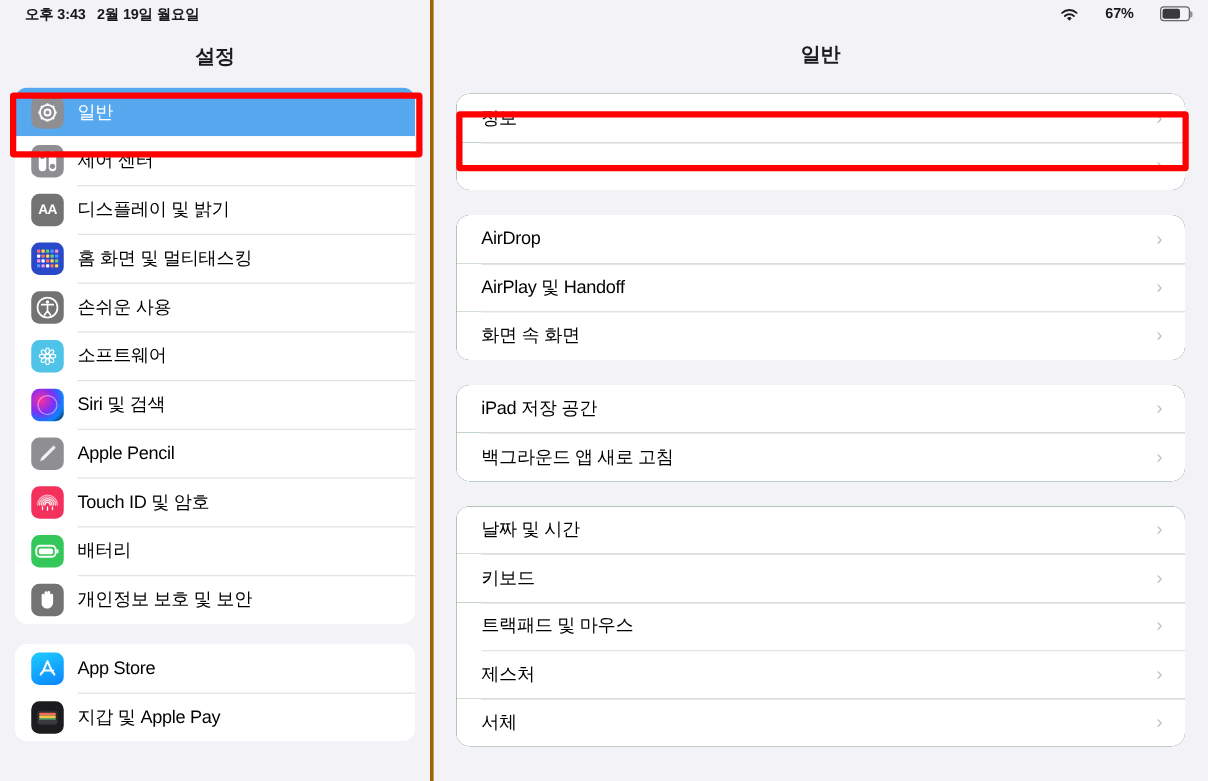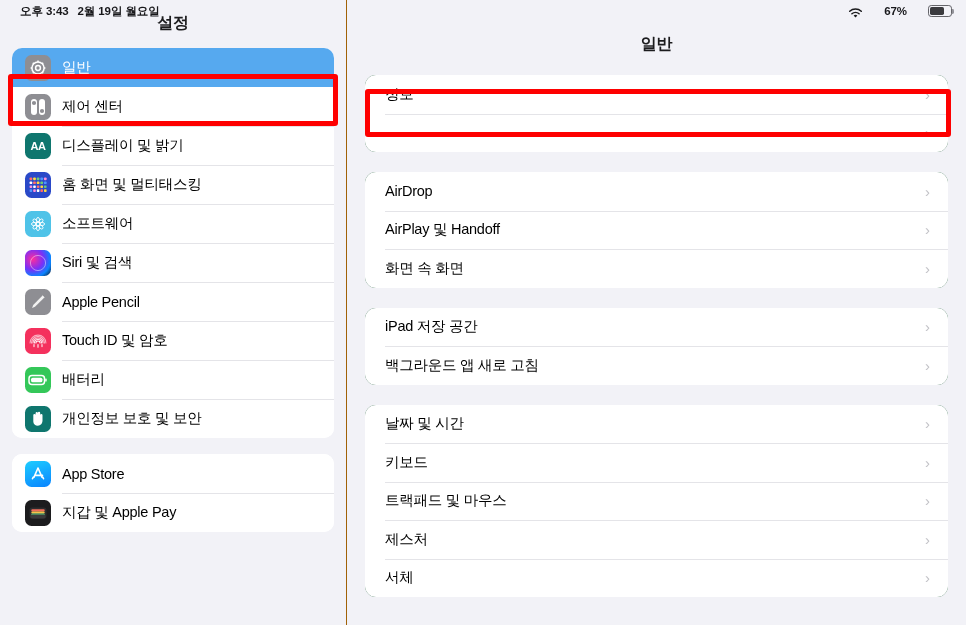--- a/index.html
+++ b/index.html
@@ -29,22 +29,22 @@
   }
   .battery-shell::after {
     content: ""; position: absolute; right: -3.4px; top: 3.2px;
     width: 2px; height: 4.2px; background: #8d8d93; border-radius: 0 1.4px 1.4px 0;
   }
   .battery-fill { position: absolute; left: 1.1px; top: 1.1px; bottom: 1.1px; width: 61%; background: #2b2b2f; border-radius: 1.7px; }
 
   
   .sidebar {
     width: 347px; height: 625px; background: #f2f2f7;
-    border-right: 1px solid #a16207;
-    position: relative; overflow: hidden;
+    border-right: 3px solid #a16207;
+    padding-top: 22px; position: relative; overflow: hidden;
   }
   .sb-title { text-align: center; font-size: 16px; font-weight: bold; color: #1c1c1e; padding: 13px 0 14px; letter-spacing: -0.2px; }
   .group {
     background: #ffffff; border-radius: 10px; margin: 0 12px 16px 12px; overflow: hidden;
   }
   .row {
     display: flex; align-items: center; height: 39px; padding: 0 12px 0 13px;
     position: relative; background: #ffffff;
   }
   .row + .row::before {
@@ -55,21 +55,21 @@
   .ic {
     width: 26px; height: 26px; border-radius: 6.5px; flex: none;
     display: flex; align-items: center; justify-content: center;
     margin-right: 11px; position: relative; overflow: hidden;
   }
   .row-label { font-size: 14.5px; color: #000; letter-spacing: -0.25px; white-space: nowrap; }
   .row.selected .row-label { color: #ffffff; }
 
   
   .ic-gray      { background: #8e8e93; }
-  .ic-blue      { background: #0f766e; }
+  .ic-blue      { background: #737373; }
   .ic-blue-d    { background: #2a49c8; }
   .ic-cyan      { background: #4fc3e8; }
   .ic-pink      { background: #f4315d; }
   .ic-green     { background: #34c759; }
   .ic-appstore  { background: linear-gradient(160deg,#1ecdff 0%,#0a84ff 100%); }
   .ic-wallet    { background: #1c1c1e; }
   .ic-siri      { background: radial-gradient(circle at 30% 35%, #ff2d9b 0%, #7b2ff7 42%, #0a84ff 72%, #12131a 100%); }
   .ic-pencil    { background: #8e8e93; }
 
   
@@ -168,20 +168,30 @@
                 <rect x="1.6" y="13.299999999999999" width="2.6" height="2.6" rx="0.7" fill="#4d96ff"></rect>
                 <rect x="5.2" y="13.299999999999999" width="2.6" height="2.6" rx="0.7" fill="#ff8fd9"></rect>
                 <rect x="8.8" y="13.299999999999999" width="2.6" height="2.6" rx="0.7" fill="#fff"></rect>
                 <rect x="12.4" y="13.299999999999999" width="2.6" height="2.6" rx="0.7" fill="#ff6b6b"></rect>
                 <rect x="16" y="13.299999999999999" width="2.6" height="2.6" rx="0.7" fill="#ffd93d"></rect>
               </svg>
             </span>
             <span class="row-label">홈 화면 및 멀티태스킹</span>
           </div>
           <div class="row">
+            <span class="ic ic-blue">
+              <svg width="18" height="18" viewBox="0 0 18 18">
+                <circle cx="9" cy="9" r="8" fill="none" stroke="#fff" stroke-width="1.4"></circle>
+                <circle cx="9" cy="4.6" r="1.35" fill="#fff"></circle>
+                <path d="M4.4 6.7h9.2M9 7.6v4.1M9 11.7 6.6 15M9 11.7 11.4 15" stroke="#fff" stroke-width="1.35" stroke-linecap="round" fill="none"></path>
+              </svg>
+            </span>
+            <span class="row-label">손쉬운 사용</span>
+          </div>
+          <div class="row">
             <span class="ic ic-cyan">
               <svg width="18" height="18" viewBox="0 0 18 18">
                 <circle cx="9" cy="9" r="2.1" fill="none" stroke="#fff" stroke-width="1.1"></circle>
                 <ellipse cx="13.10" cy="9.00" rx="2.5" ry="1.5" fill="none" stroke="#fff" stroke-width="0.9" transform="rotate(0 13.10 9.00)"></ellipse>
                 <ellipse cx="11.90" cy="11.90" rx="2.5" ry="1.5" fill="none" stroke="#fff" stroke-width="0.9" transform="rotate(45 11.90 11.90)"></ellipse>
                 <ellipse cx="9.00" cy="13.10" rx="2.5" ry="1.5" fill="none" stroke="#fff" stroke-width="0.9" transform="rotate(90 9.00 13.10)"></ellipse>
                 <ellipse cx="6.10" cy="11.90" rx="2.5" ry="1.5" fill="none" stroke="#fff" stroke-width="0.9" transform="rotate(135 6.10 11.90)"></ellipse>
                 <ellipse cx="4.90" cy="9.00" rx="2.5" ry="1.5" fill="none" stroke="#fff" stroke-width="0.9" transform="rotate(180 4.90 9.00)"></ellipse>
                 <ellipse cx="6.10" cy="6.10" rx="2.5" ry="1.5" fill="none" stroke="#fff" stroke-width="0.9" transform="rotate(225 6.10 6.10)"></ellipse>
                 <ellipse cx="9.00" cy="4.90" rx="2.5" ry="1.5" fill="none" stroke="#fff" stroke-width="0.9" transform="rotate(270 9.00 4.90)"></ellipse>

